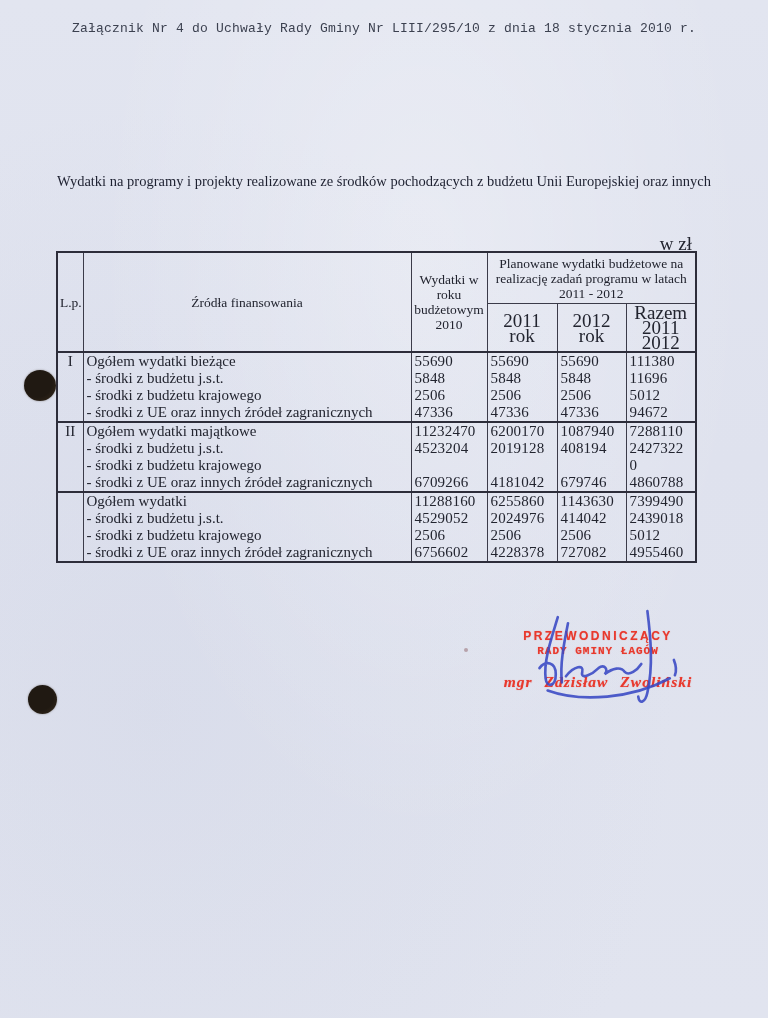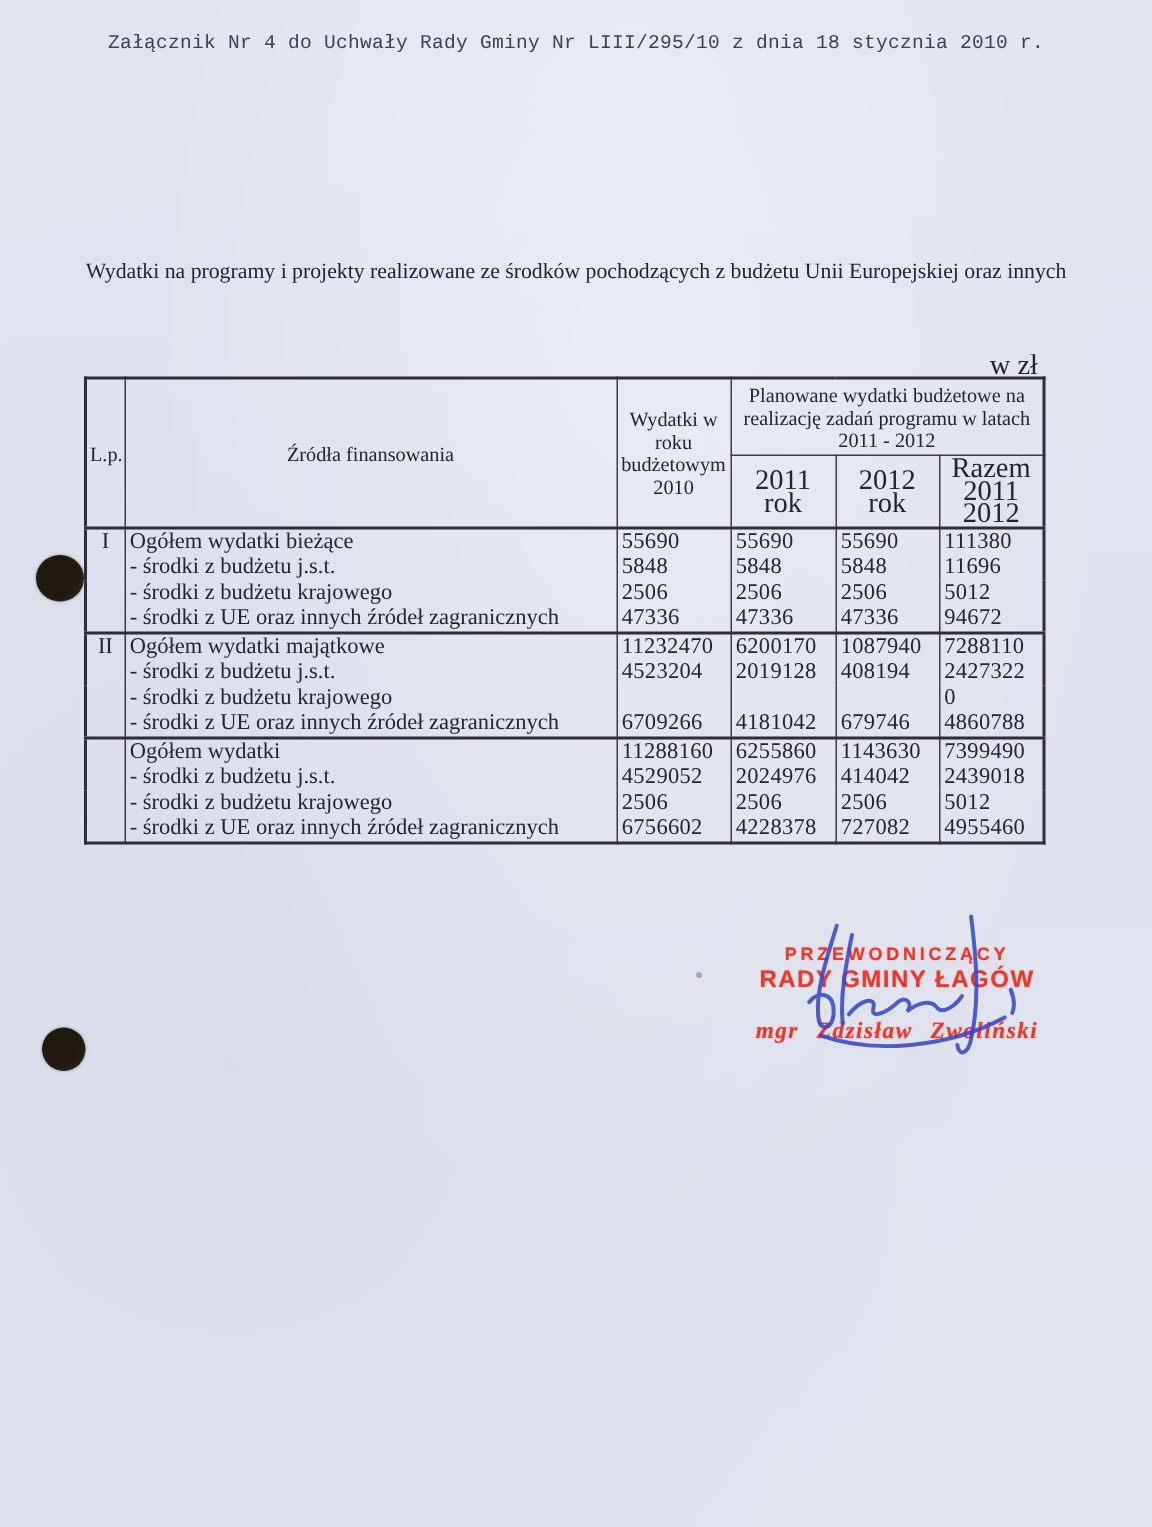--- a/index.html
+++ b/index.html
@@ -64,22 +64,22 @@
   .hole-mark.two{left:28px;top:685px;width:29px;height:29px;}
   .stamp{
     position:absolute;left:498px;top:629px;width:200px;text-align:center;
     color:#e8392d;text-shadow:0 0 1px rgba(232,57,45,0.55);
   }
   .stamp-line1{
     font-family:"Liberation Sans", sans-serif;font-weight:bold;
     font-size:12px;letter-spacing:2.5px;white-space:nowrap;
   }
   .stamp-line2{
-    font-family:Liberation Sans, sans-serif;font-weight:bold;
-    font-size:16px;letter-spacing:1px;margin-top:2px;white-space:nowrap;
+    font-family:Liberation Mono, monospace;font-weight:bold;
+    font-size:11px;letter-spacing:1px;margin-top:2px;white-space:nowrap;
   }
   .stamp-line3{
     font-family:"Liberation Serif", serif;font-weight:bold;font-style:italic;
     font-size:15.5px;letter-spacing:1px;word-spacing:7px;margin-top:16px;white-space:nowrap;text-align:center;
   }
   .signature-svg{
     position:absolute;left:494px;top:607px;width:205px;height:112px;
     pointer-events:none;
   }
   .signature-svg path{

